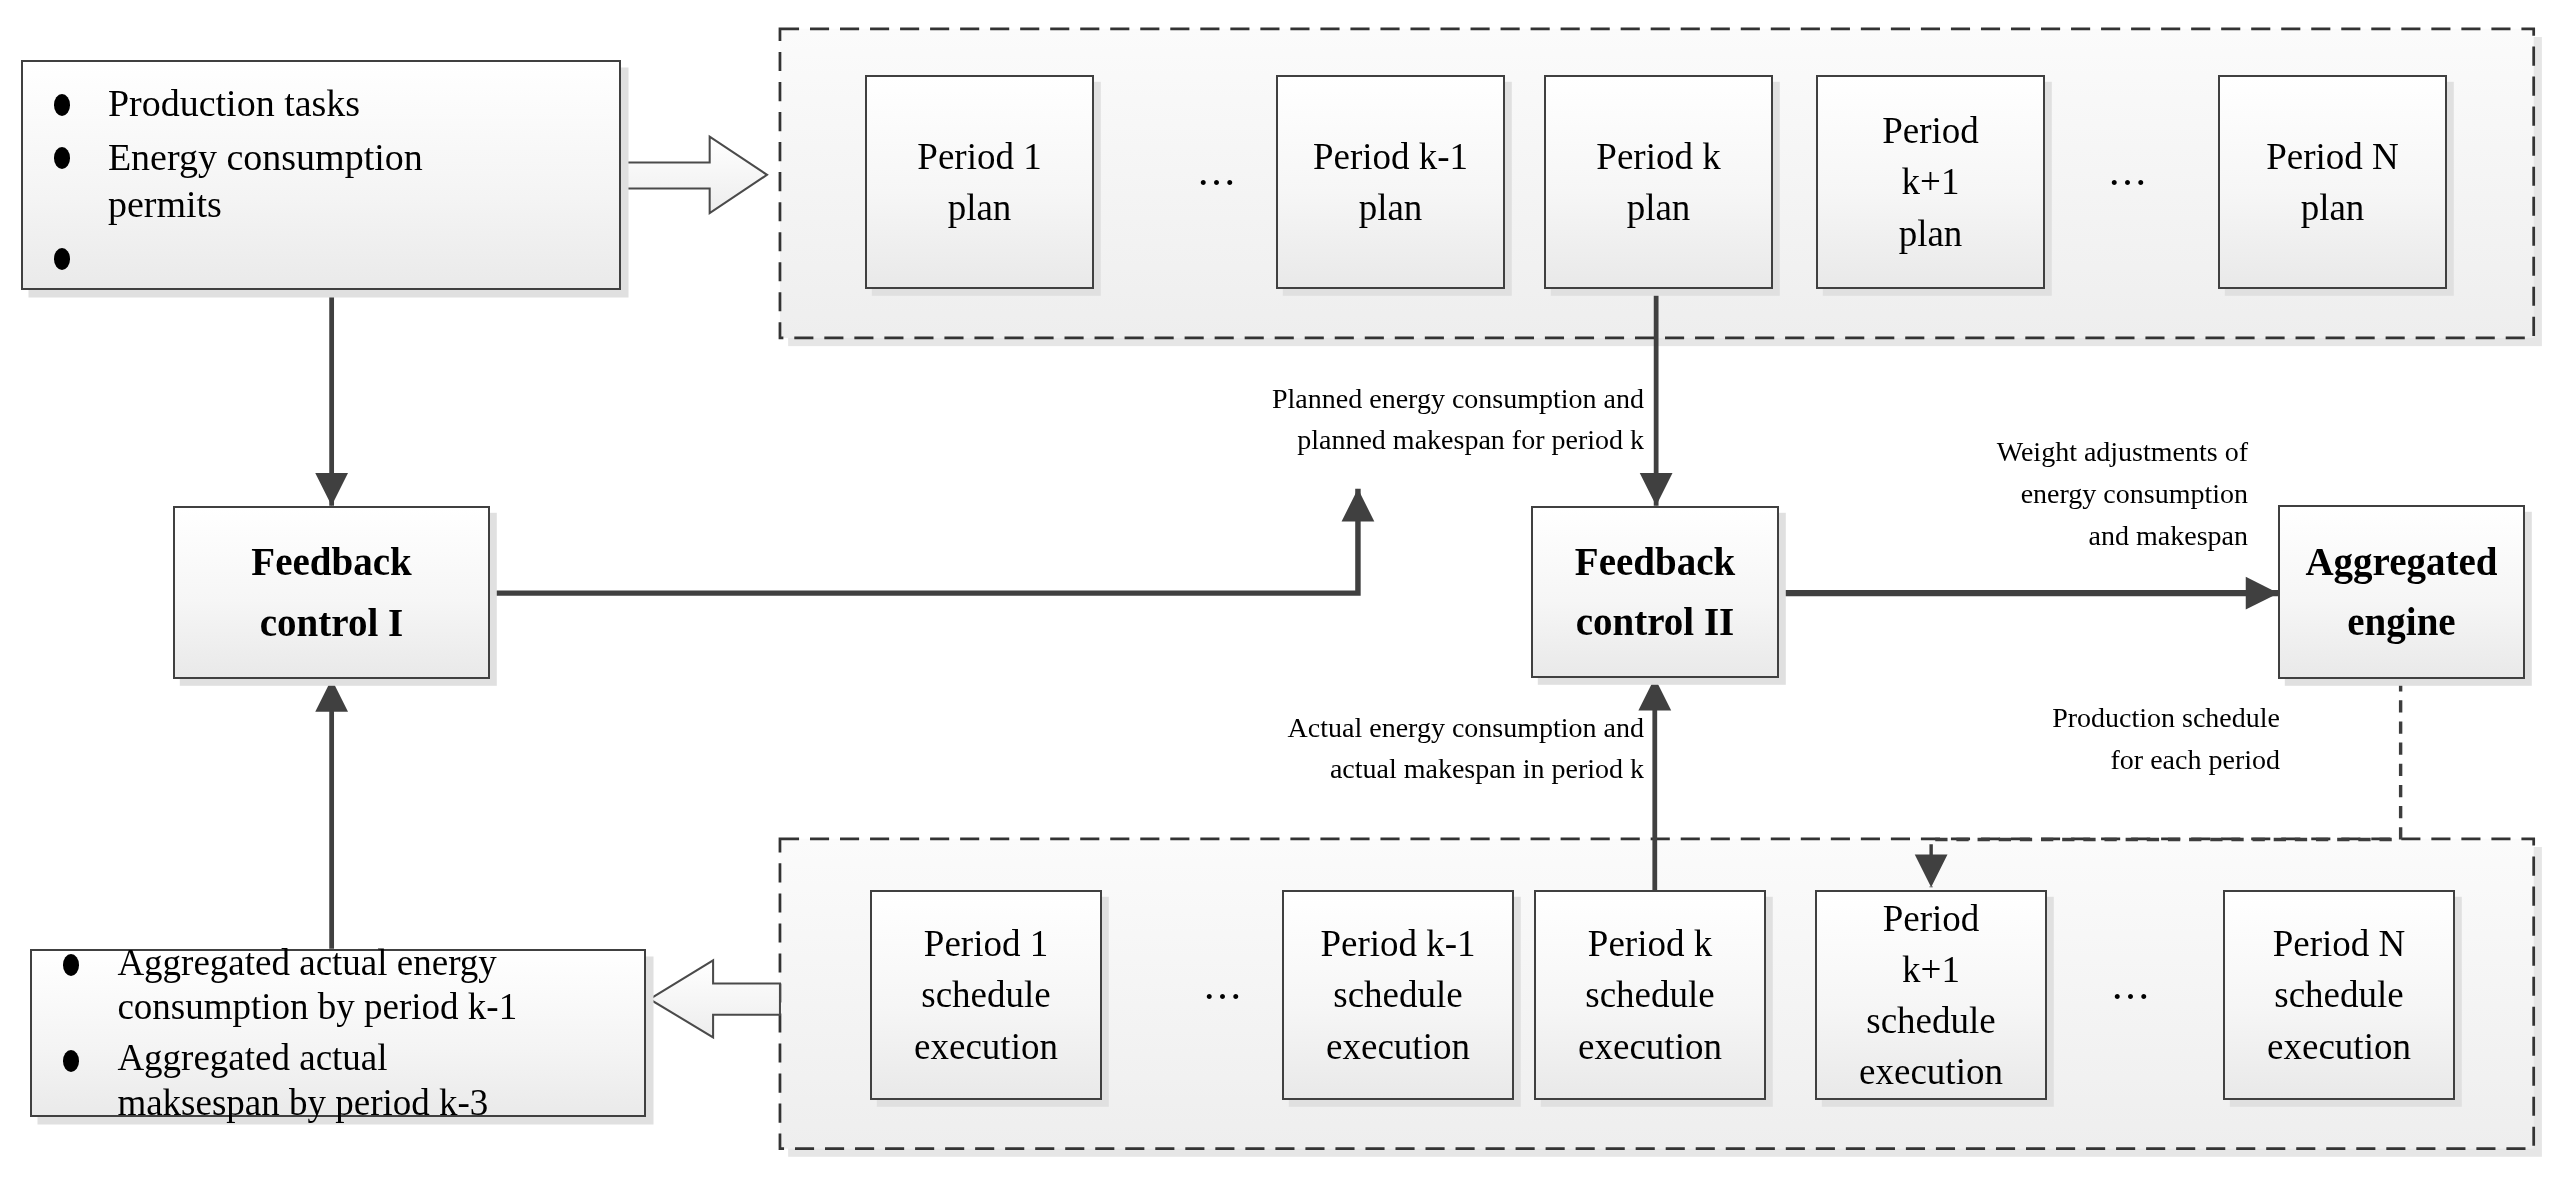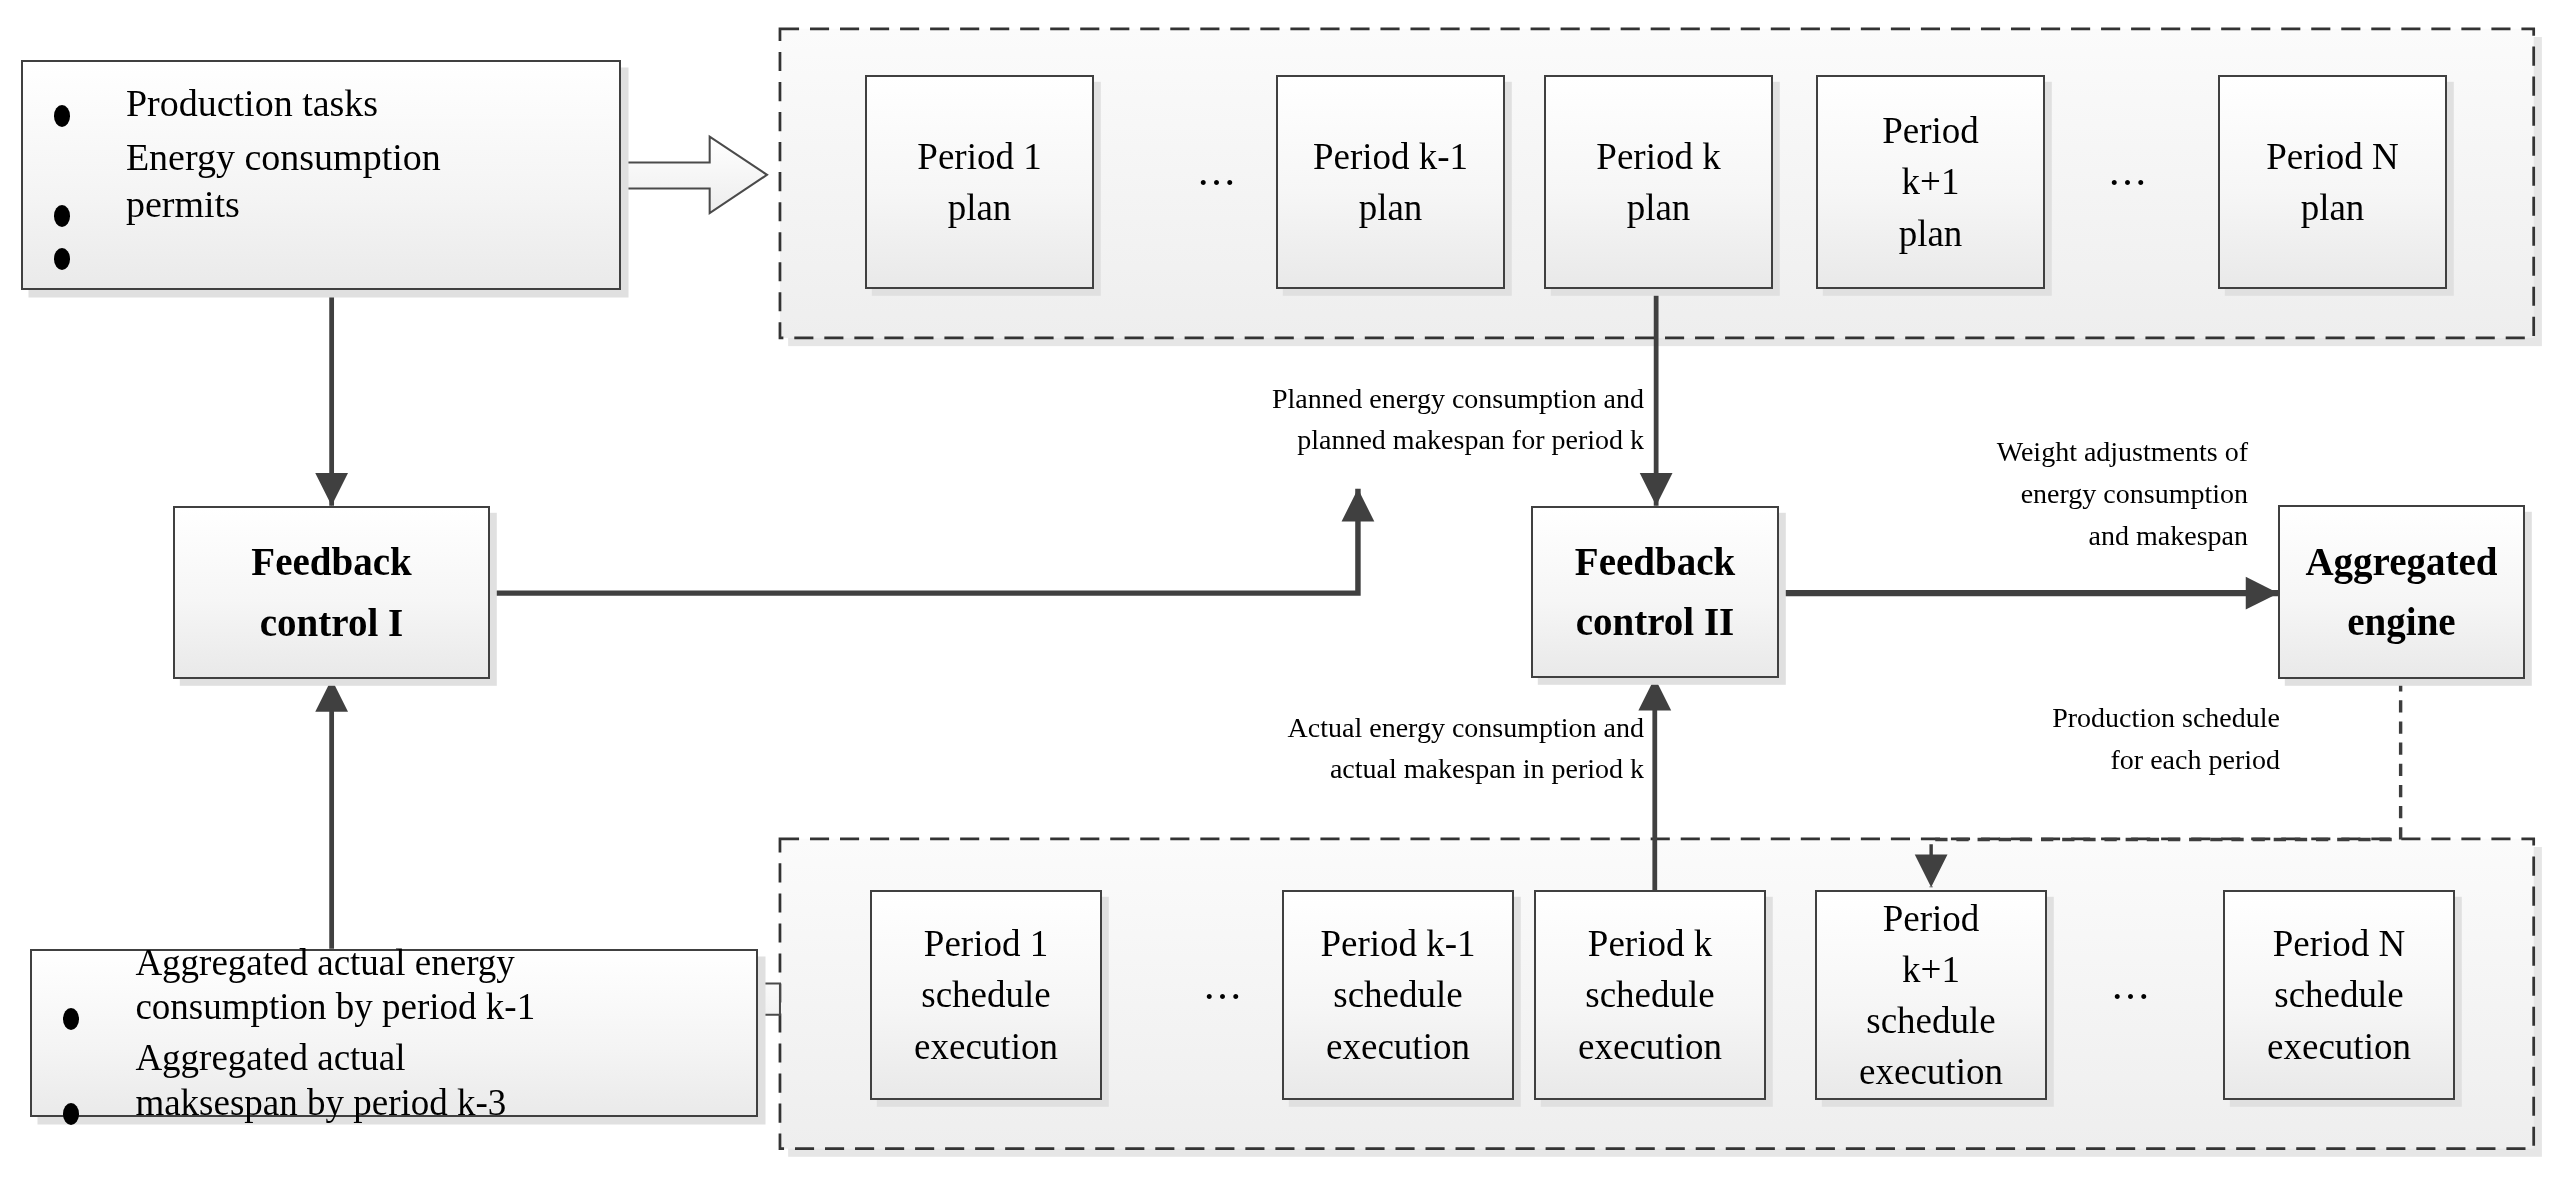--- a/index.html
+++ b/index.html
@@ -27,21 +27,21 @@
   
   .bulletbox{
     position:absolute;
     background:linear-gradient(180deg,#ffffff 0%,#f4f4f4 60%,#eaeaea 100%);
     border:2.7px solid #404040;
     box-shadow:7.5px 7.5px 0 #e0e0e0;
     box-sizing:border-box;
     display:flex;flex-direction:column;justify-content:center;
   }
   .bulletbox ul{list-style:none;margin:0;padding:0 0 0 31px;display:flex;flex-direction:column;justify-content:center;gap:6.8px;}
-  .bulletbox li{display:flex;align-items:flex-end;gap:56px;}
+  .bulletbox li{display:flex;align-items:flex-start;gap:38px;}
   .dot{flex:none;width:16.4px;height:22px;border-radius:50%;background:#000;margin-top:13.6px;}
   .btext{white-space:pre-line;font-size:38px;line-height:1.23;}
   .bulletbox.small .btext{font-size:37px;line-height:1.2;}
   
   .ann{
     position:absolute;
     white-space:pre-line;
     font-size:28px;line-height:1.45;
     text-align:right;
   }
@@ -97,21 +97,21 @@
         <span class="dot"></span>
         <span class="btext">Energy consumption
 permits</span>
       </li>
       <li>
         <span class="dot"></span>
       </li>
     </ul>
   </div>
 
-  <div class="bulletbox small" style="left:30px;top:949px;width:728px;height:168px;">
+  <div class="bulletbox small" style="left:30px;top:949px;width:616px;height:168px;">
     <ul>
       <li>
         <span class="dot"></span>
         <span class="btext">Aggregated actual energy
 consumption by period k-1</span>
       </li>
       <li>
         <span class="dot"></span>
         <span class="btext">Aggregated actual
 maksespan by period k-3</span>

